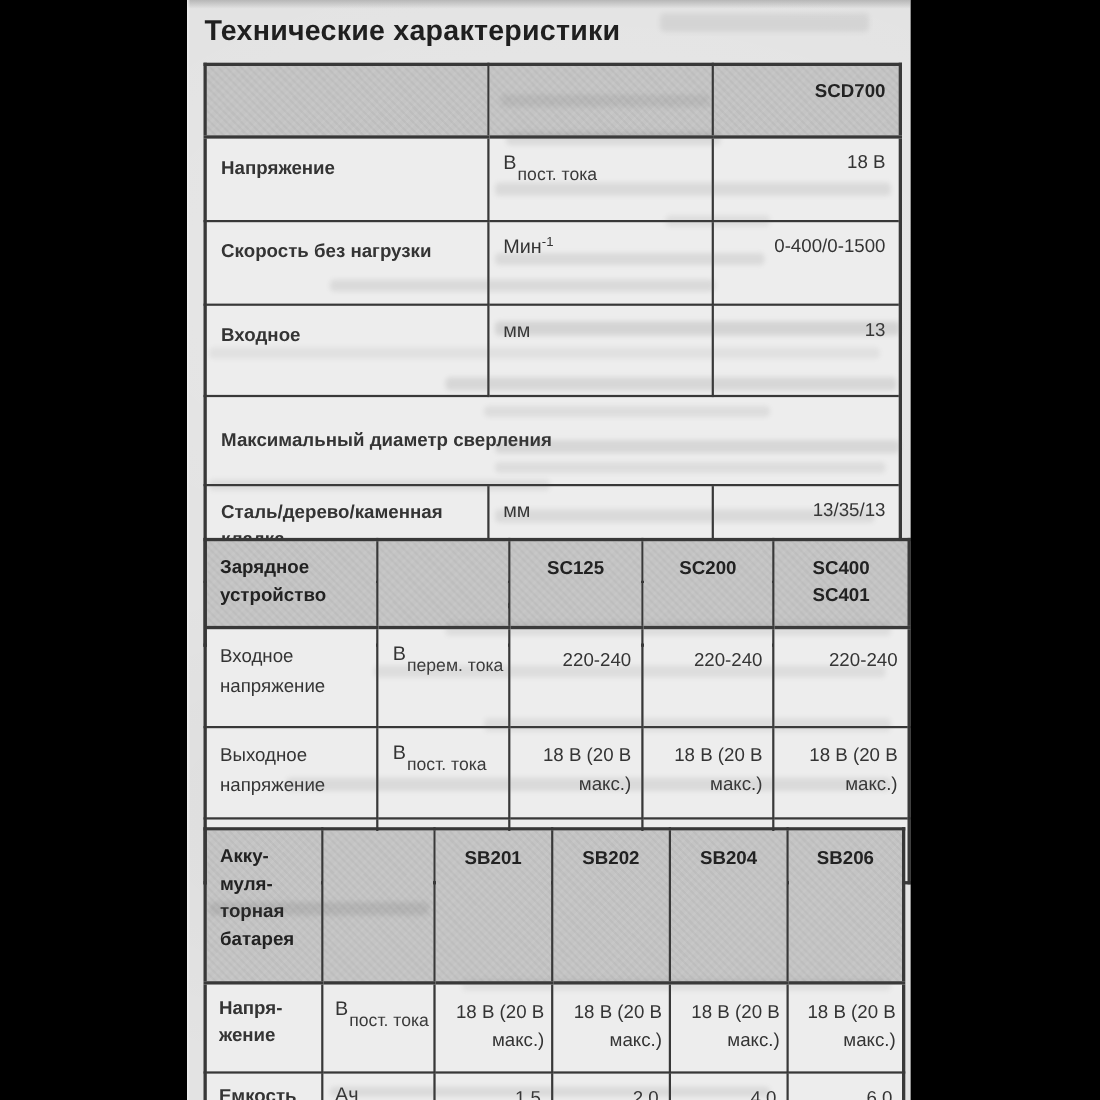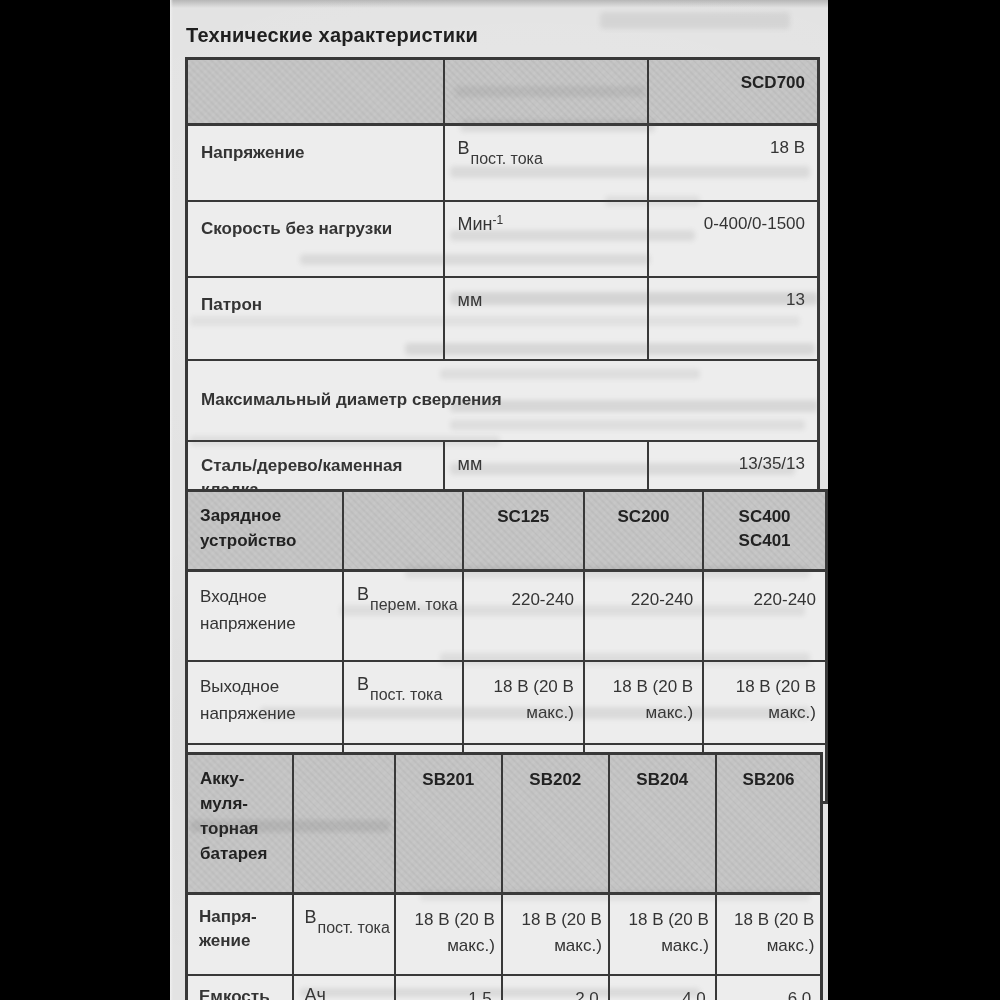--- a/index.html
+++ b/index.html
@@ -17,22 +17,22 @@
   }
   .page-top-shade{
     position:absolute;left:0;top:0;width:100%;height:8px;
     background:linear-gradient(#9f9f9f,rgba(160,160,160,0));opacity:.65;
   }
   .page-left-edge{
     position:absolute;left:0;top:0;width:3px;height:100%;
     background:linear-gradient(90deg,#f0f0f0,rgba(240,240,240,0));
   }
   .title{
-    position:absolute;left:16px;top:24px;
-    font-size:20px;font-weight:700;color:#1f1f1f;letter-spacing:.2px;
+    position:absolute;left:16px;top:12px;
+    font-size:26px;font-weight:700;color:#1f1f1f;letter-spacing:.2px;
   }
   table.t{
     position:absolute;left:15px;border-collapse:collapse;table-layout:fixed;
     border:3px solid var(--border-gray,#383838);
   }
   .t td{
     border:2px solid var(--border-gray,#383838);
     background:var(--cell-bg,#ededed);
     font-size:17px;color:#343434;vertical-align:top;overflow:hidden;
   }
@@ -93,21 +93,21 @@
       <td class="lbl">Напряжение</td>
       <td class="unit"><span class="ub">В</span><span class="us">пост. тока</span></td>
       <td class="val-r">18 В</td>
     </tr>
     <tr class="rh55">
       <td class="lbl">Скорость без нагрузки</td>
       <td class="unit"><span class="ub">Мин</span><span class="usup">-1</span></td>
       <td class="val-r">0-400/0-1500</td>
     </tr>
     <tr class="rh62">
-      <td class="lbl">Патрон</td>
+      <td class="lbl">Входное</td>
       <td class="unit"><span class="ub">мм</span></td>
       <td class="val-r">13</td>
     </tr>
     <tr class="rh48">
       <td colspan="3" class="lbl sp">Максимальный диаметр сверления</td>
     </tr>
     <tr class="rh70">
       <td class="lbl" style="padding-top:12px">Сталь/дерево/каменная кладка</td>
       <td class="unit"><span class="ub">мм</span></td>
       <td class="val-r">13/35/13</td>

